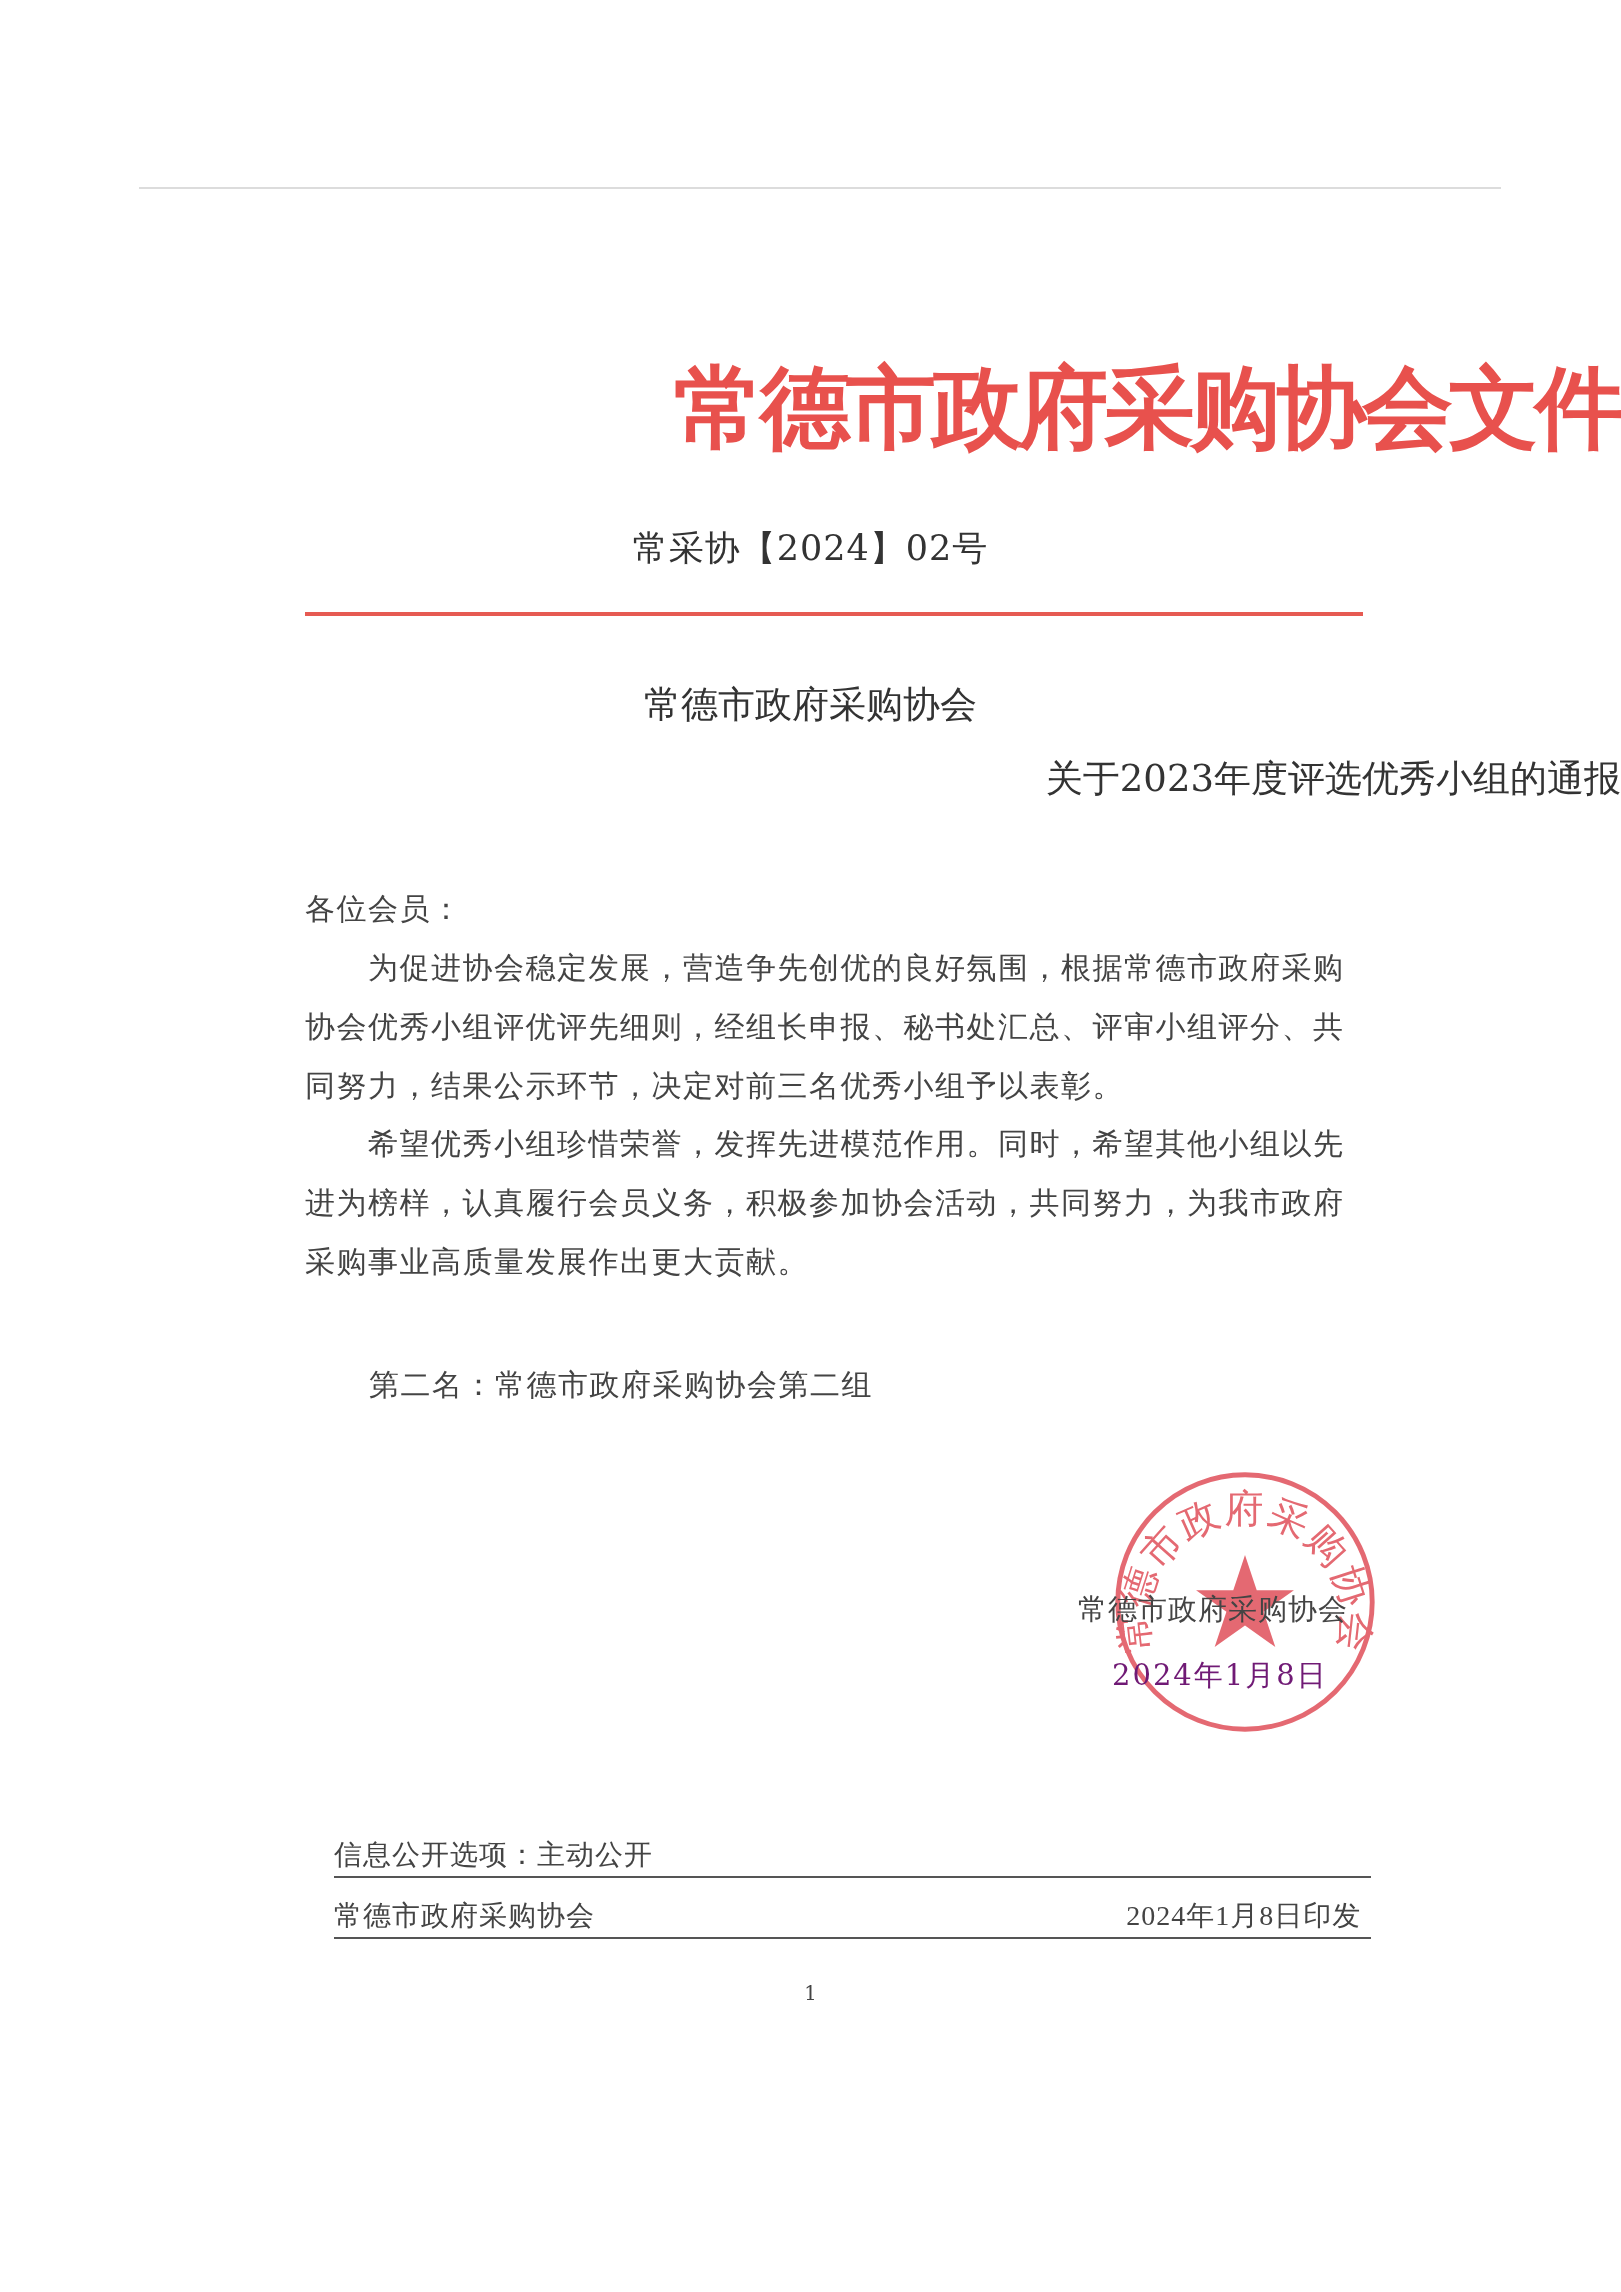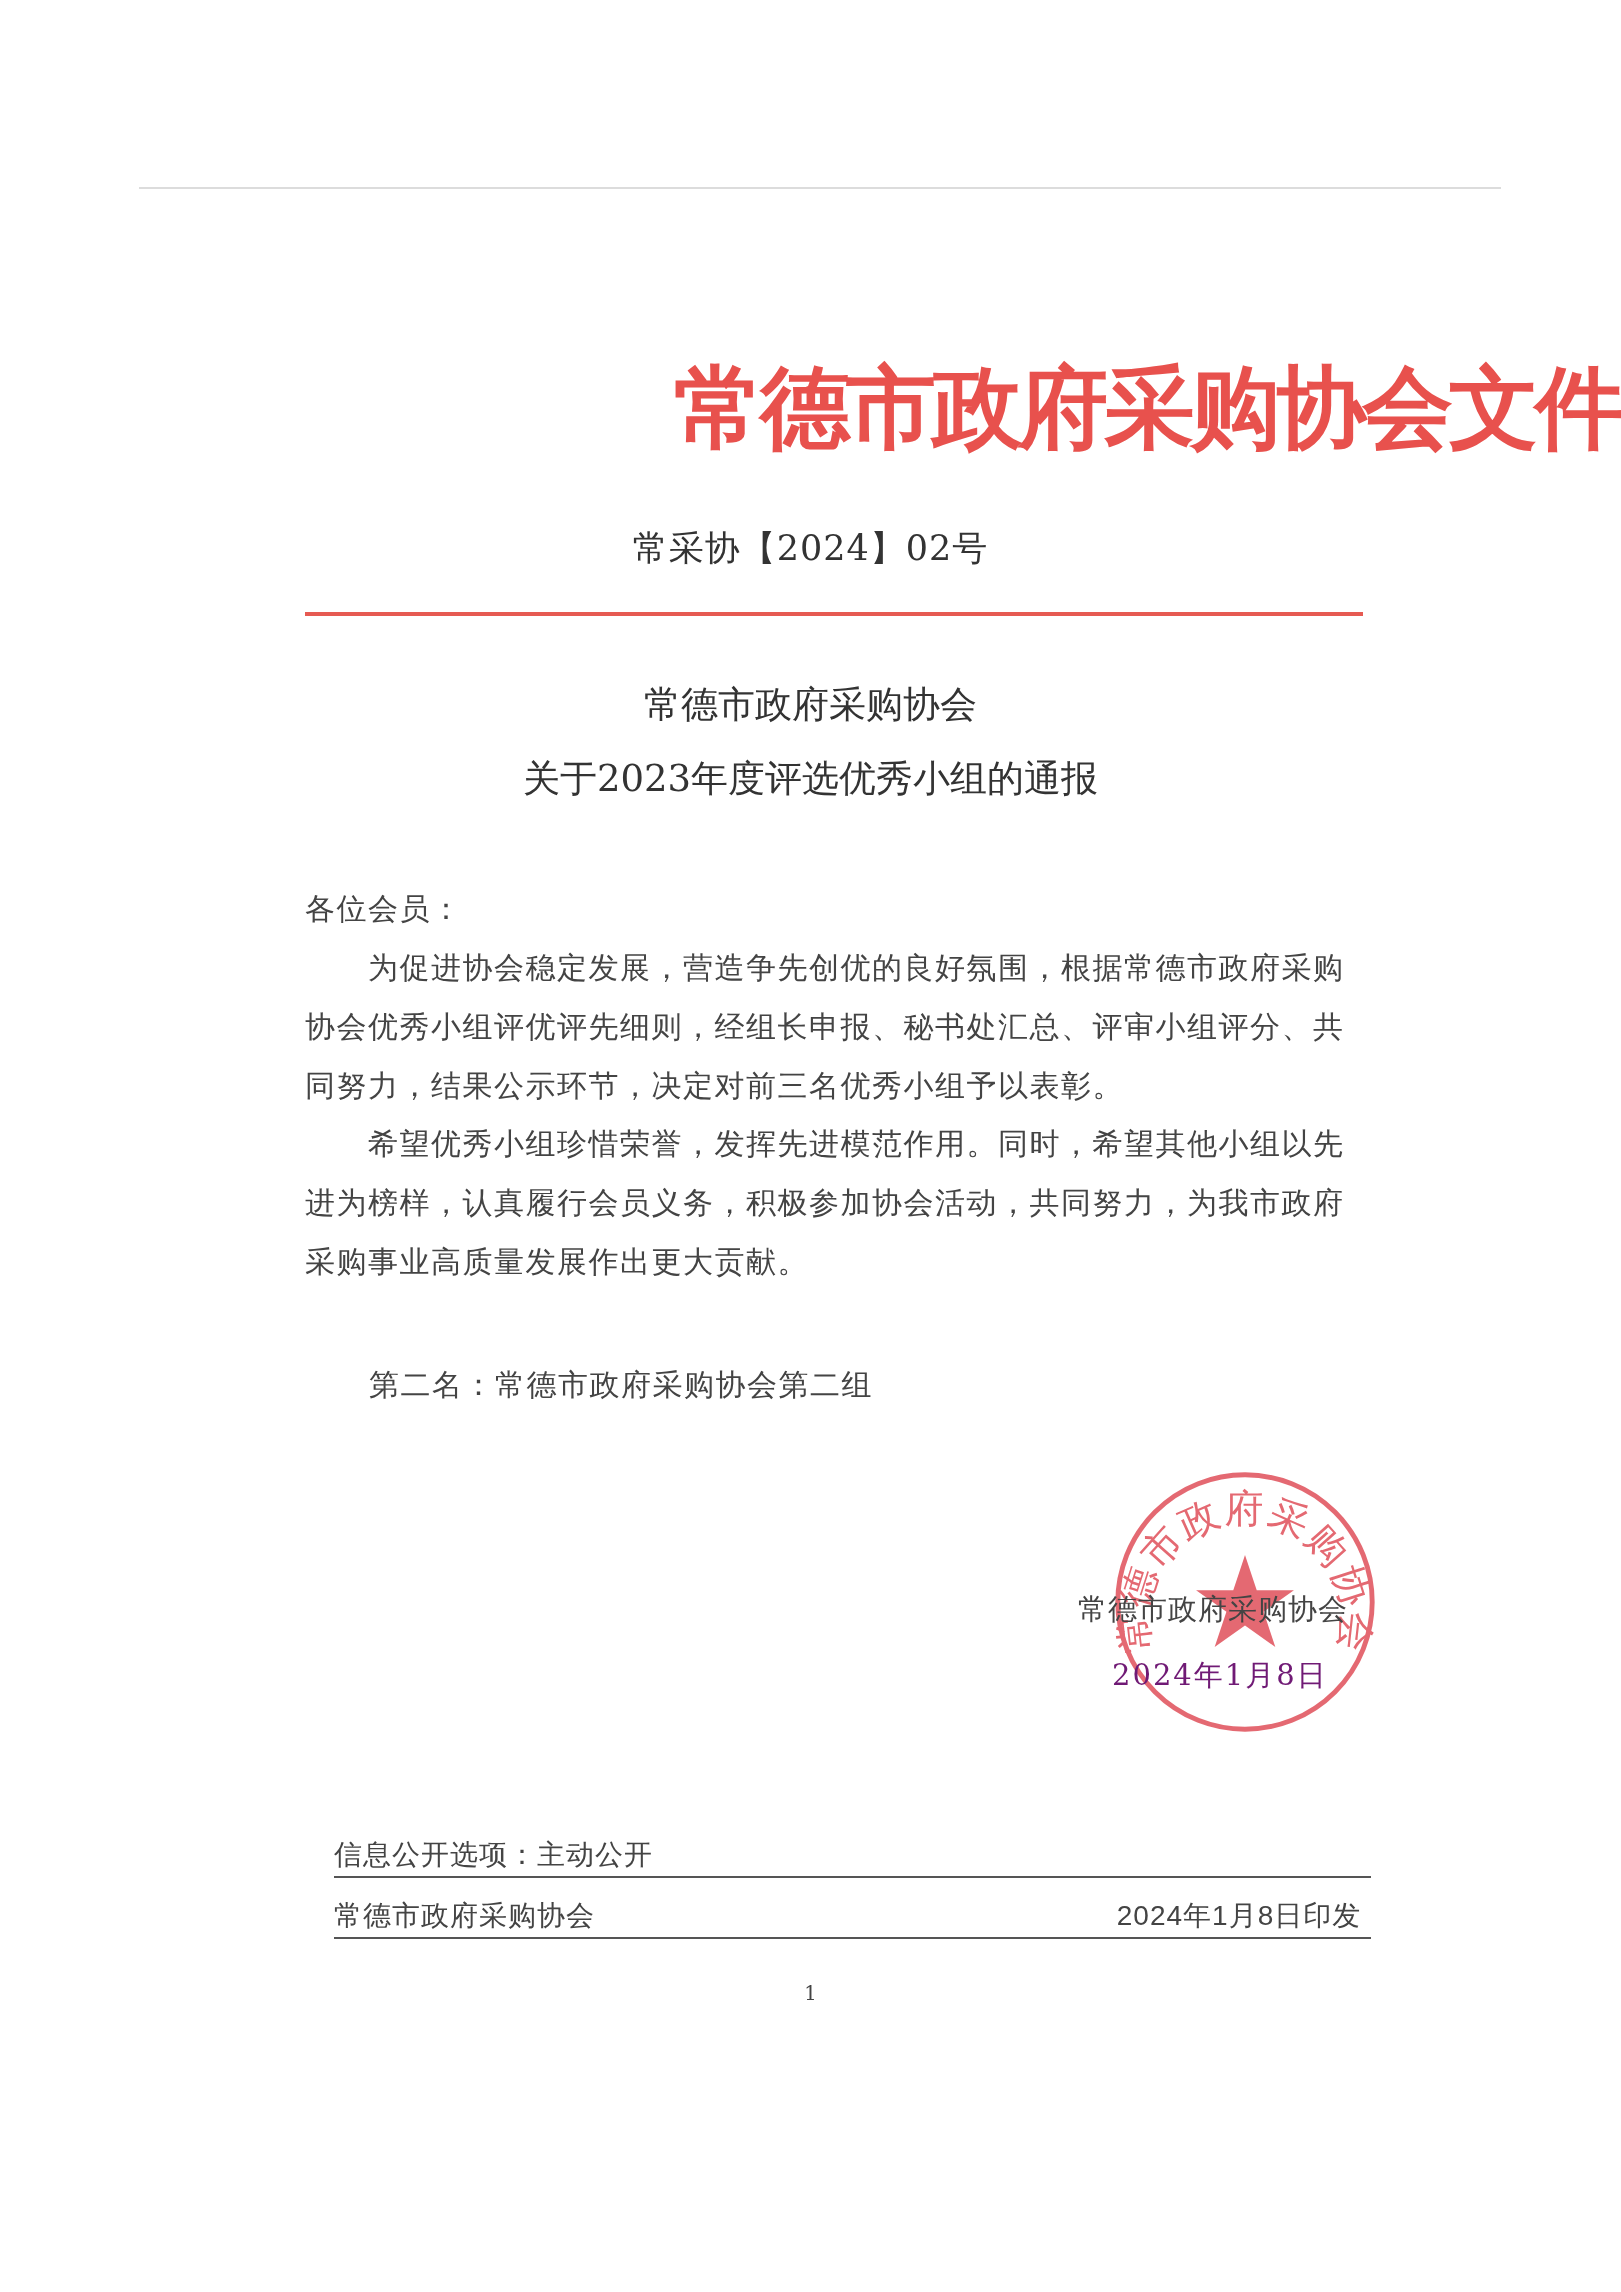--- a/index.html
+++ b/index.html
@@ -50,21 +50,21 @@
     }
 
     .title-line {
       left: 0; width: 1621px;
       text-align: center;
       font-size: 37px;
       color: #333;
       line-height: 51px;
     }
     .title-line.l1 { top: 679px; }
-    .title-line.l2 { top: 753px; }
+    .title-line.l2 { top: 753px; text-align: right; }
 
     .body-text {
       left: 305px; width: 1068px;
       font-family: "DejaVu Sans", "Liberation Sans", sans-serif;
       font-size: 30px;
       color: #444;
       line-height: 59px;
       letter-spacing: 1.5px;
     }
     .salutation { top: 879px; }
@@ -98,21 +98,21 @@
     .sign-date {
       left: 1112px; top: 1656px;
       font-size: 29px;
       color: #701a75;
       letter-spacing: 2px;
       white-space: nowrap;
     }
 
     .footer-line {
       left: 334px; width: 1037px;
-      font-family: Liberation Sans, sans-serif;
+      font-family: Liberation Serif, serif;
       font-size: 28px;
       color: #444;
       border-bottom: 2px solid #555;
       line-height: 43px;
       height: 43px;
       letter-spacing: 1px;
     }
     .footer-line.f1 { top: 1833px; }
     .footer-line.f2 { top: 1894px; display: flex; justify-content: space-between; }
     .footer-right { padding-right: 9.8px; }

